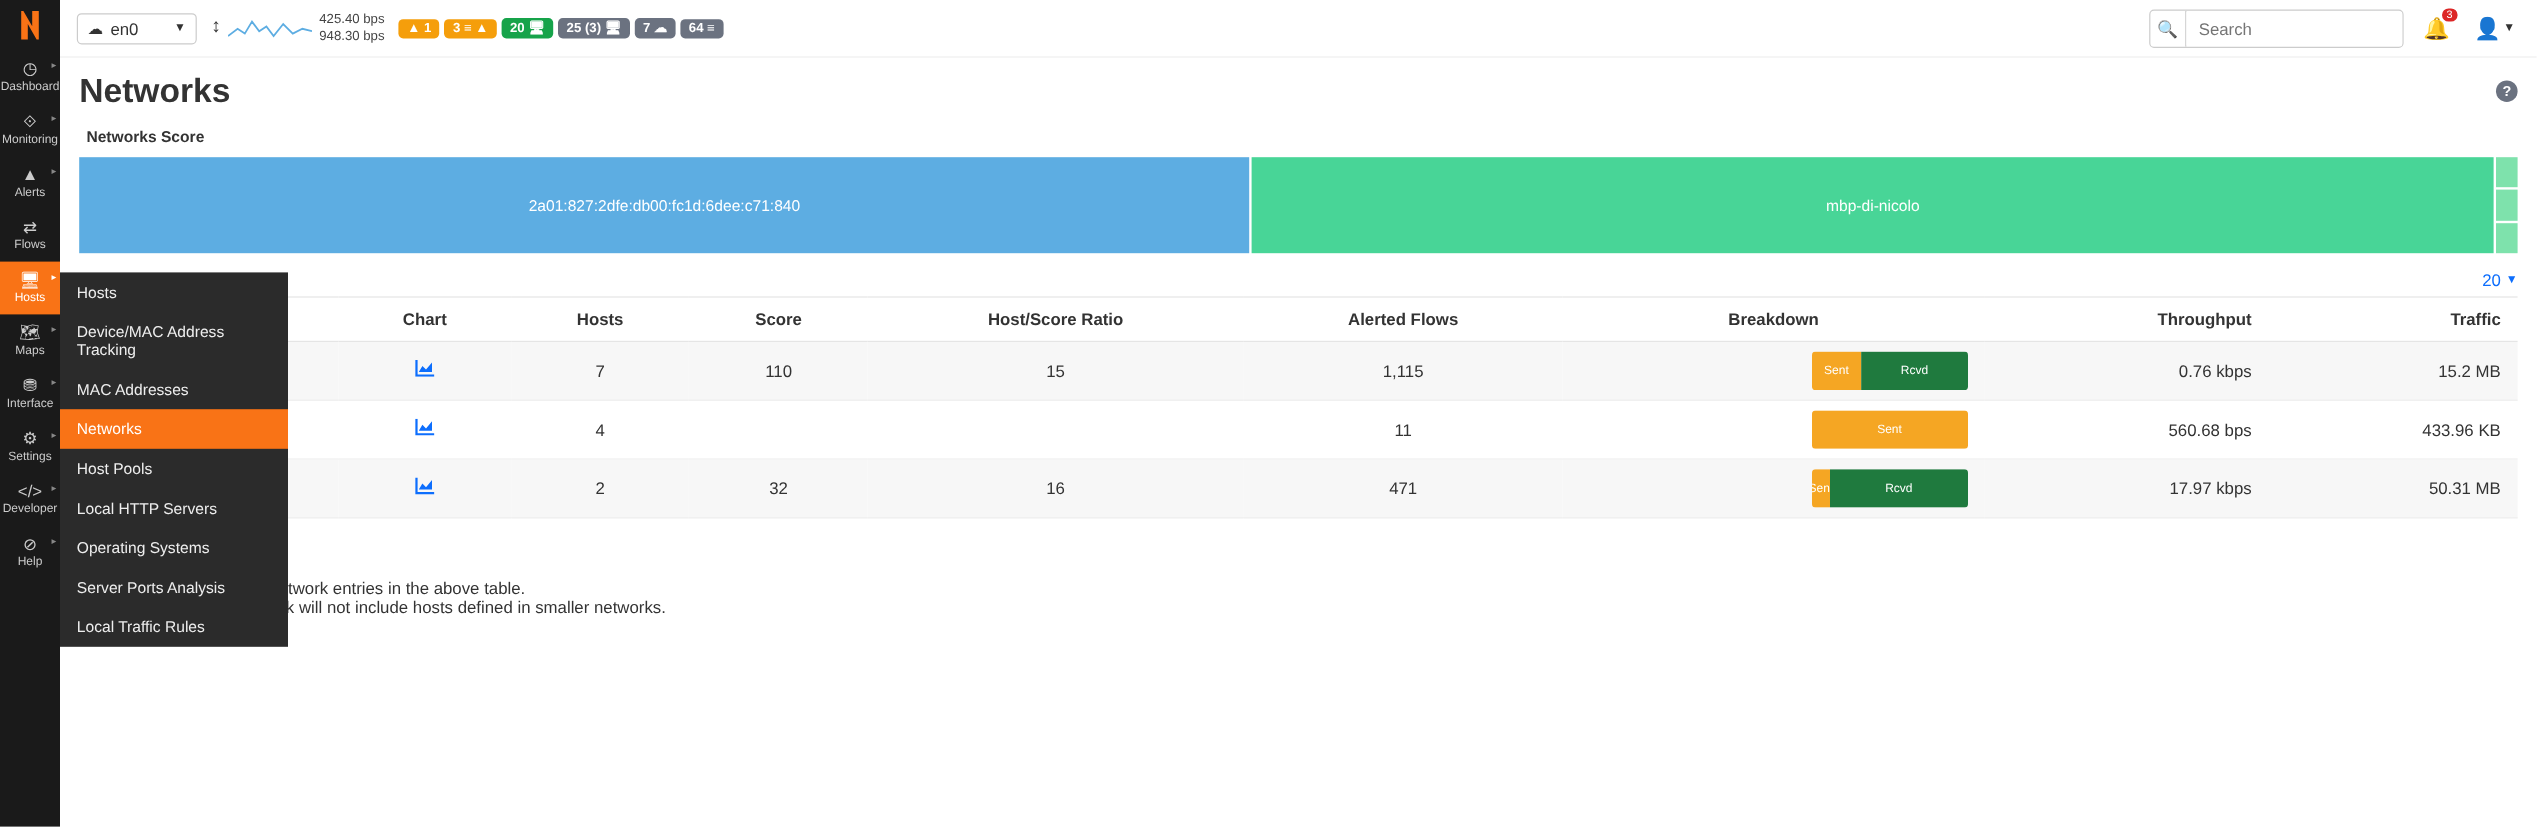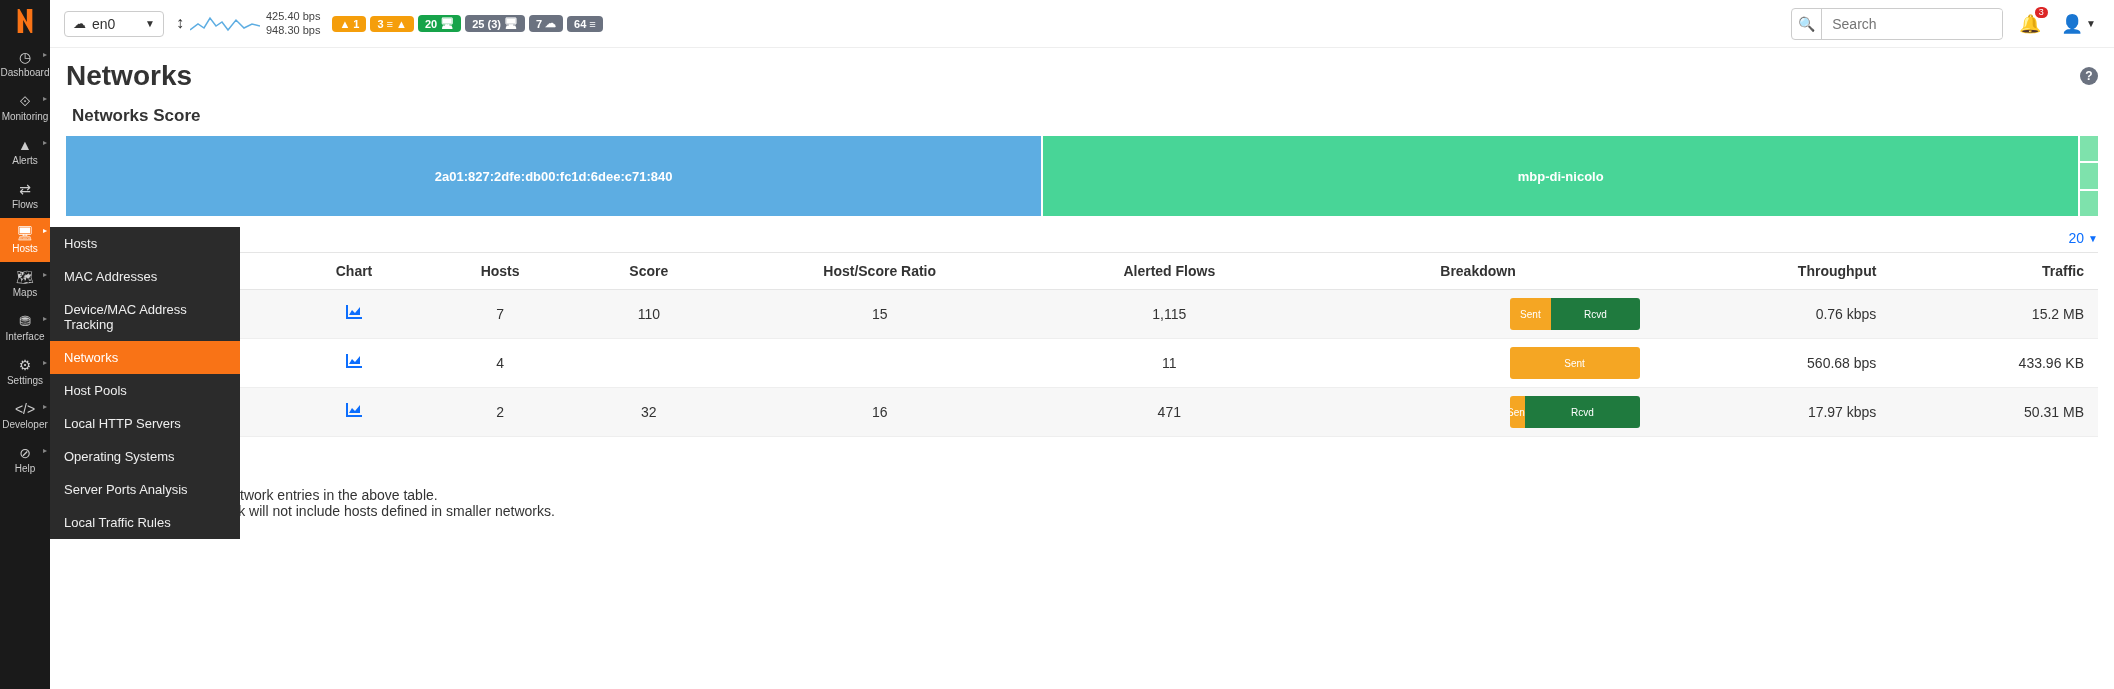--- a/index.html
+++ b/index.html
@@ -49,23 +49,23 @@
   .bell .count { position: absolute; top: -2px; right: -2px; background: #dc2626; color: #fff; font-size: 9px; border-radius: 8px; padding: 1px 4px; line-height: 1; }
   .user { font-size: 18px; cursor: pointer; padding: 4px; display: flex; align-items: center; gap: 2px; }
   .user .caret { font-size: 10px; }
   
   
   .content { padding: 12px 16px; flex: 1; overflow: auto; }
   .page-title-row { display: flex; align-items: center; }
   .page-title { font-size: 28px; font-weight: 600; }
   .help-icon { margin-left: auto; width: 18px; height: 18px; border-radius: 50%; background: #6b7280; color: #fff; display: flex; align-items: center; justify-content: center; font-size: 12px; font-weight: bold; cursor: pointer; }
   
-  .score-label { font-size: 17px; font-weight: 600; padding: 14px 6px 10px; }
+  .score-label { font-size: 13px; font-weight: 600; padding: 14px 6px 10px; }
   .score-bar { display: flex; height: 80px; gap: 2px; }
-  .score-seg { display: flex; align-items: center; justify-content: center; color: #fff; font-size: 13px; font-weight: 700; }
+  .score-seg { display: flex; align-items: center; justify-content: center; color: #fff; font-size: 13px; font-weight: 400; }
   .score-seg.blue { background: #5dade2; flex: 0 0 48%; }
   .score-seg.green { background: #48d597; flex: 1; }
   .score-stripes { display: flex; flex-direction: column; gap: 2px; width: 18px; }
   .score-stripe { flex: 1; background: #7ee2ac; }
   
   .table-toolbar { display: flex; padding: 14px 0 6px; }
   .table-toolbar .right { margin-left: auto; display: flex; align-items: center; gap: 4px; color: #0d6efd; cursor: pointer; font-weight: 500; font-size: 14px;}
   .table-toolbar .right .caret { font-size: 10px; }
   
   table.data { width: 100%; border-collapse: collapse; font-size: 14px; }
@@ -141,22 +141,22 @@
     </div>
     <div class="sidebar-item">
       <span class="icon-slot">⊘</span>
       <span class="label">Help</span>
       <span class="chev">▸</span>
     </div>
   </div>
 
   <div class="submenu">
     <div class="submenu-item">Hosts</div>
+    <div class="submenu-item">Device/MAC Address Tracking</div>
     <div class="submenu-item">MAC Addresses</div>
-    <div class="submenu-item">Device/MAC Address Tracking</div>
     <div class="submenu-item active">Networks</div>
     <div class="submenu-item">Host Pools</div>
     <div class="submenu-item">Local HTTP Servers</div>
     <div class="submenu-item">Operating Systems</div>
     <div class="submenu-item">Server Ports Analysis</div>
     <div class="submenu-item">Local Traffic Rules</div>
   </div>
 
   <div class="main">
 

